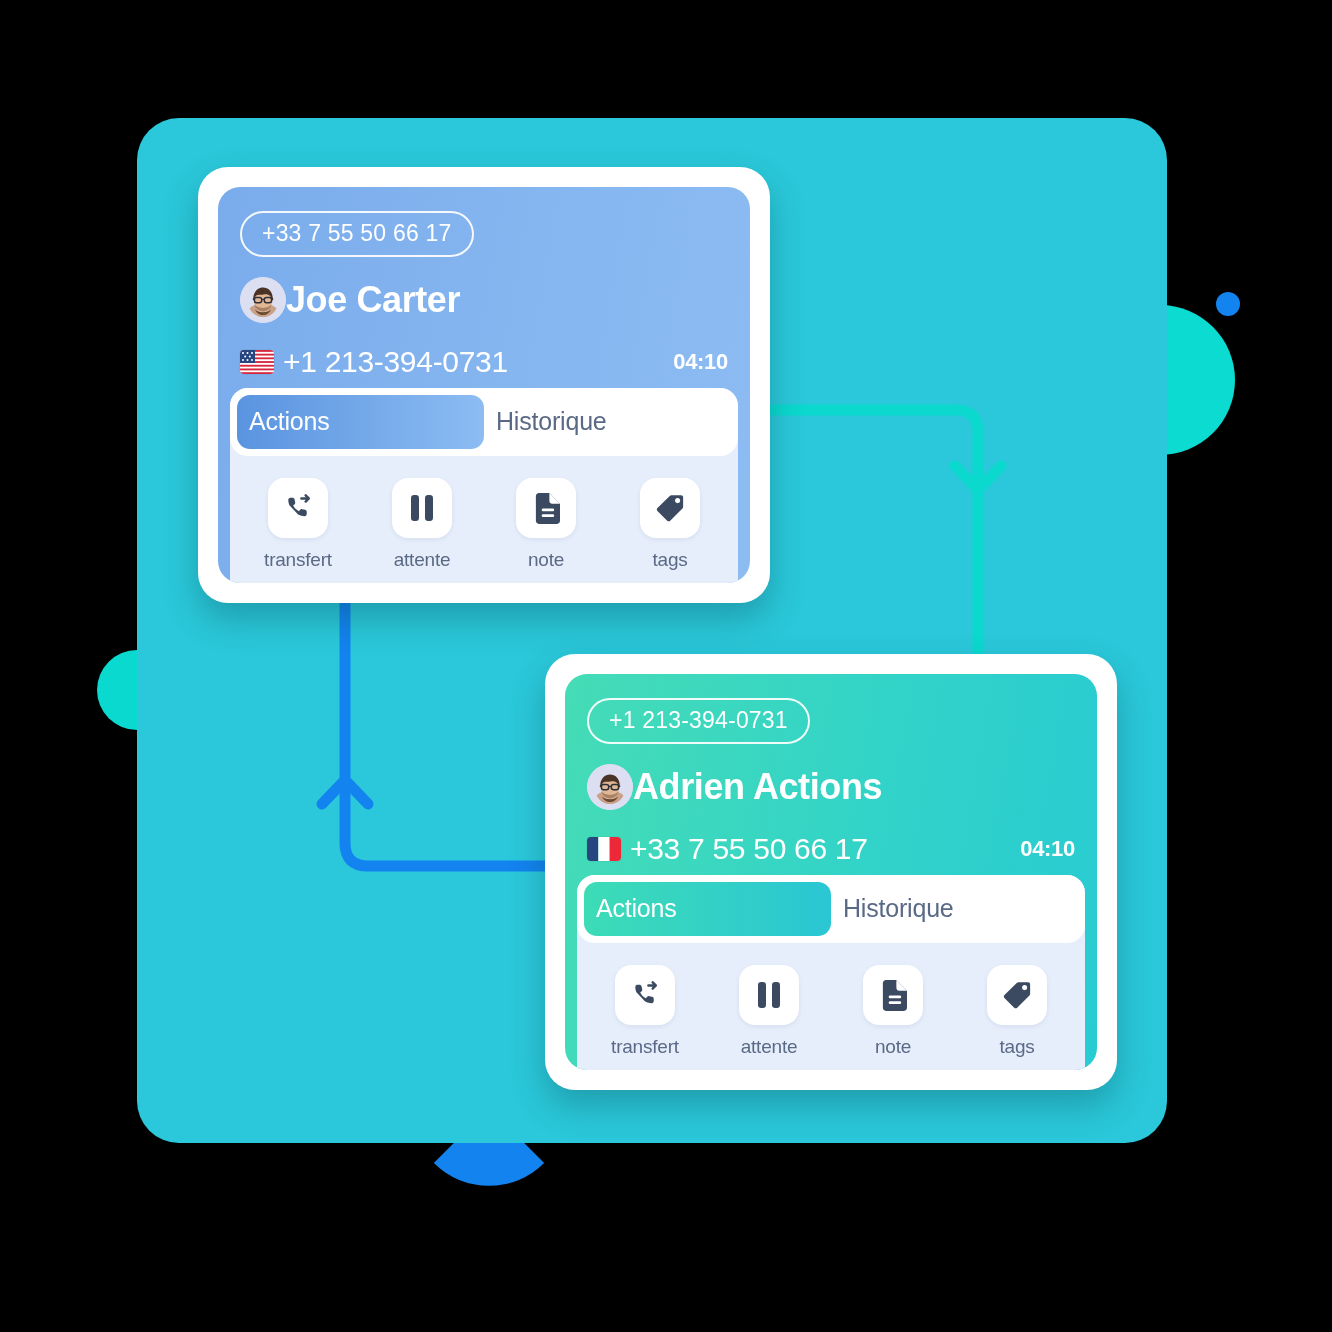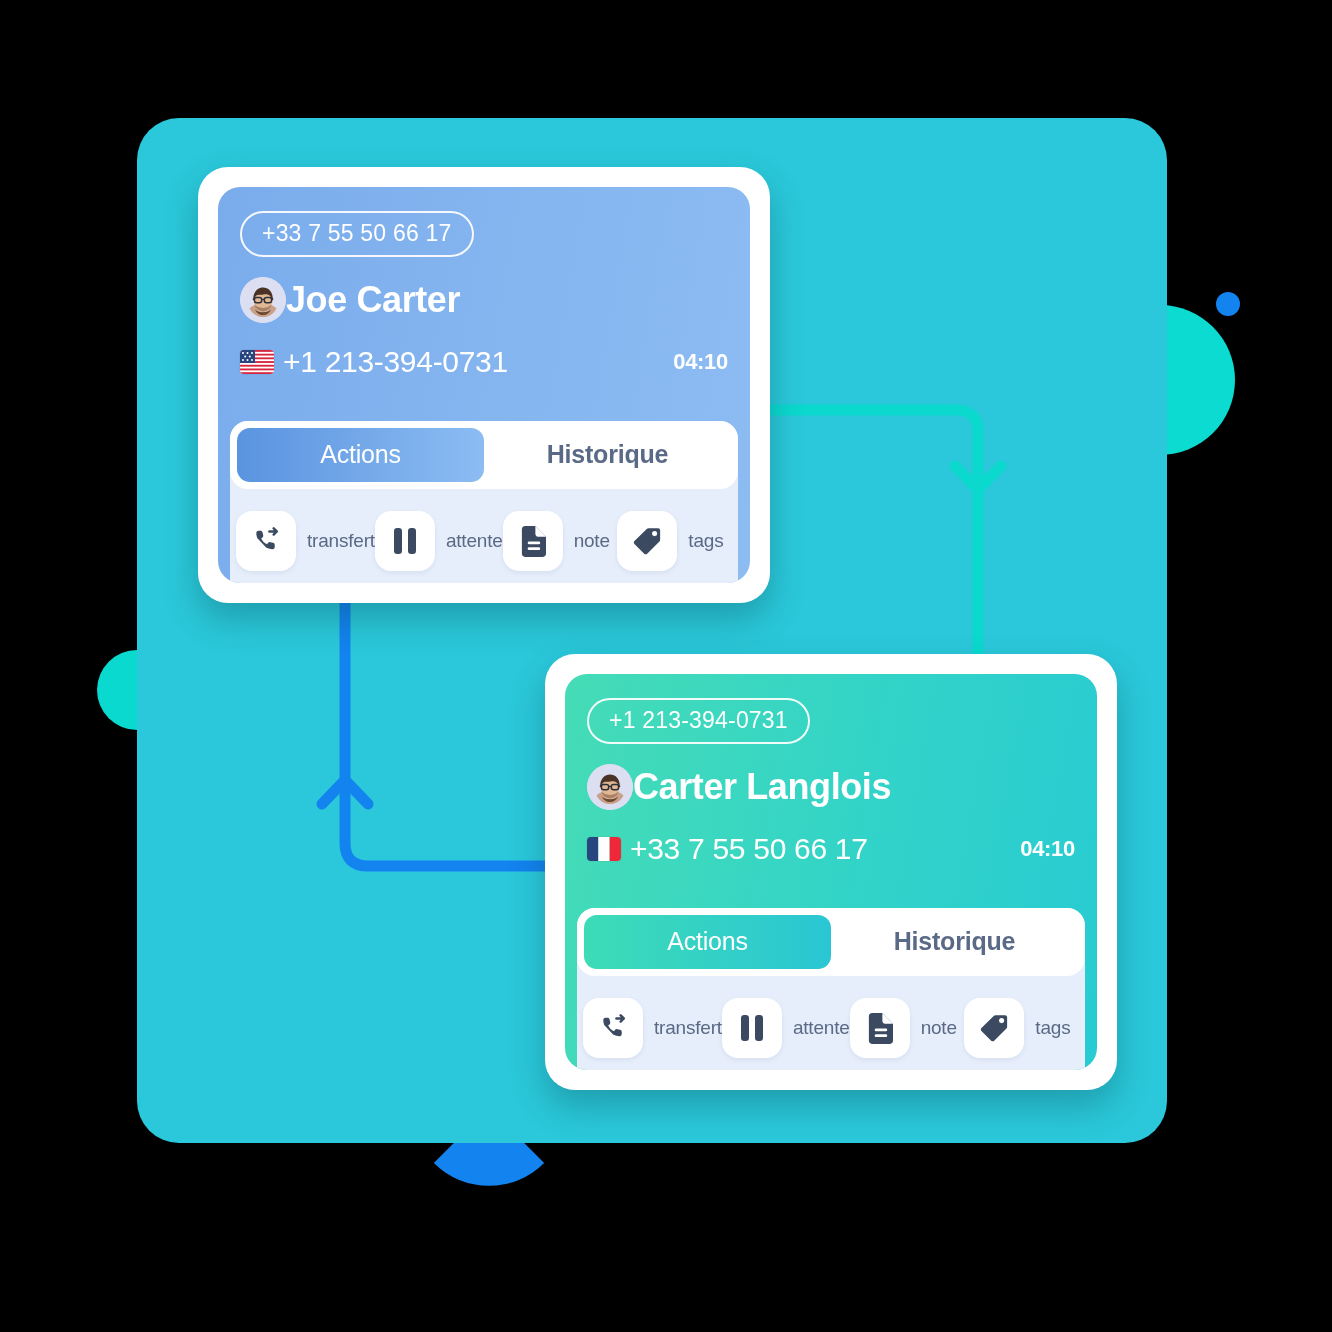--- a/index.html
+++ b/index.html
@@ -80,30 +80,30 @@
 
   .panel{
     position:absolute;left:12px;right:12px;bottom:0;
     background:#e7eefb;border-radius:18px 18px 0 0;padding-bottom:6px;
   }
   .tabs{
     background:#ffffff;border-radius:18px;margin:0;padding:7px;
     display:flex;gap:0;box-sizing:border-box;
   }
   .tab{
-    flex:1;text-align:center;padding:12px 0 13px 0;border-radius:13px;
+    flex:1;padding:12px 0 13px 12px;border-radius:13px;
     font-size:25px;font-weight:500;letter-spacing:-.2px;
   }
   .tab-active{color:#ffffff;}
   .tab-active.blue{background:linear-gradient(90deg,#5a94e0 0%,#8cbcf2 100%);}
   .tab-active.teal{background:linear-gradient(90deg,#3ddcb6 0%,#2ac6d4 100%);}
-  .tab-idle{color:#5a6a86;font-weight:bold;}
+  .tab-idle{color:#5a6a86;}
 
   .actions{display:flex;padding:22px 6px 6px 6px;}
-  .action{flex:1;display:flex;flex-direction:row;align-items:center;gap:11px;}
+  .action{flex:1;display:flex;flex-direction:column;align-items:center;gap:11px;}
   .action-btn{
     width:60px;height:60px;border-radius:16px;background:#fff;
     display:flex;align-items:center;justify-content:center;
     box-shadow:0 2px 5px rgba(70,100,150,.10);
   }
   .action-label{font-size:19px;color:#5a6a86;letter-spacing:-.2px;}
 </style>
 </head>
 <body>
 
@@ -247,21 +247,21 @@
             <path d="M13.5 22.5c0-6.4 4.2-11 9.5-11s9.5 4.6 9.5 11c0 6-4.2 11.5-9.5 11.5S13.5 28.5 13.5 22.5z" fill="#e0b795"></path>
             <path d="M13.2 21c.6-6.4 4.6-10.4 9.8-10.4 5.4 0 9.3 4 9.8 10.4.2 2.2-.6 2.8-1.1 1-.6-2.3-2.2-4.3-4.3-4.6-2.8-.4-4.5.6-8 .4-2.8-.2-4.3 1.3-5 4.2-.5 1.8-1.3 1.2-1.2-1z" fill="#4a3326"></path>
             <path d="M15 32.5c1.3 3.4 4.3 5.6 8 5.6s6.7-2.2 8-5.6c-1.2 1.6-4.3 2.7-8 2.7s-6.8-1.1-8-2.7z" fill="#6b4a33"></path>
             <path d="M14.6 27.6c.8 3.9 4.2 6.8 8.4 6.8s7.6-2.9 8.4-6.8c-1.7 2-4.8 3.3-8.4 3.3s-6.7-1.3-8.4-3.3z" fill="#7d563a" opacity=".55"></path>
             <rect x="14.4" y="20.6" width="7.3" height="5.2" rx="2.2" fill="none" stroke="#2f2f38" stroke-width="1.5"></rect>
             <rect x="24.3" y="20.6" width="7.3" height="5.2" rx="2.2" fill="none" stroke="#2f2f38" stroke-width="1.5"></rect>
             <path d="M21.7 22.4h2.6" stroke="#2f2f38" stroke-width="1.4"></path>
             <path d="M14.4 22.2h-1.6M31.6 22.2h1.6" stroke="#2f2f38" stroke-width="1.4"></path>
           </svg>
         </div>
-        <div class="contact-name">Carter Langlois</div>
+        <div class="contact-name">Adrien Actions</div>
       </div>
 
       <div class="phone-row">
         <span class="flag">
           <svg width="34" height="24" viewBox="0 0 34 24">
             <rect width="11.34" height="24" fill="#27457f"></rect>
             <rect x="11.34" width="11.32" height="24" fill="#ffffff"></rect>
             <rect x="22.66" width="11.34" height="24" fill="#ed2939"></rect>
           </svg>
         </span>

